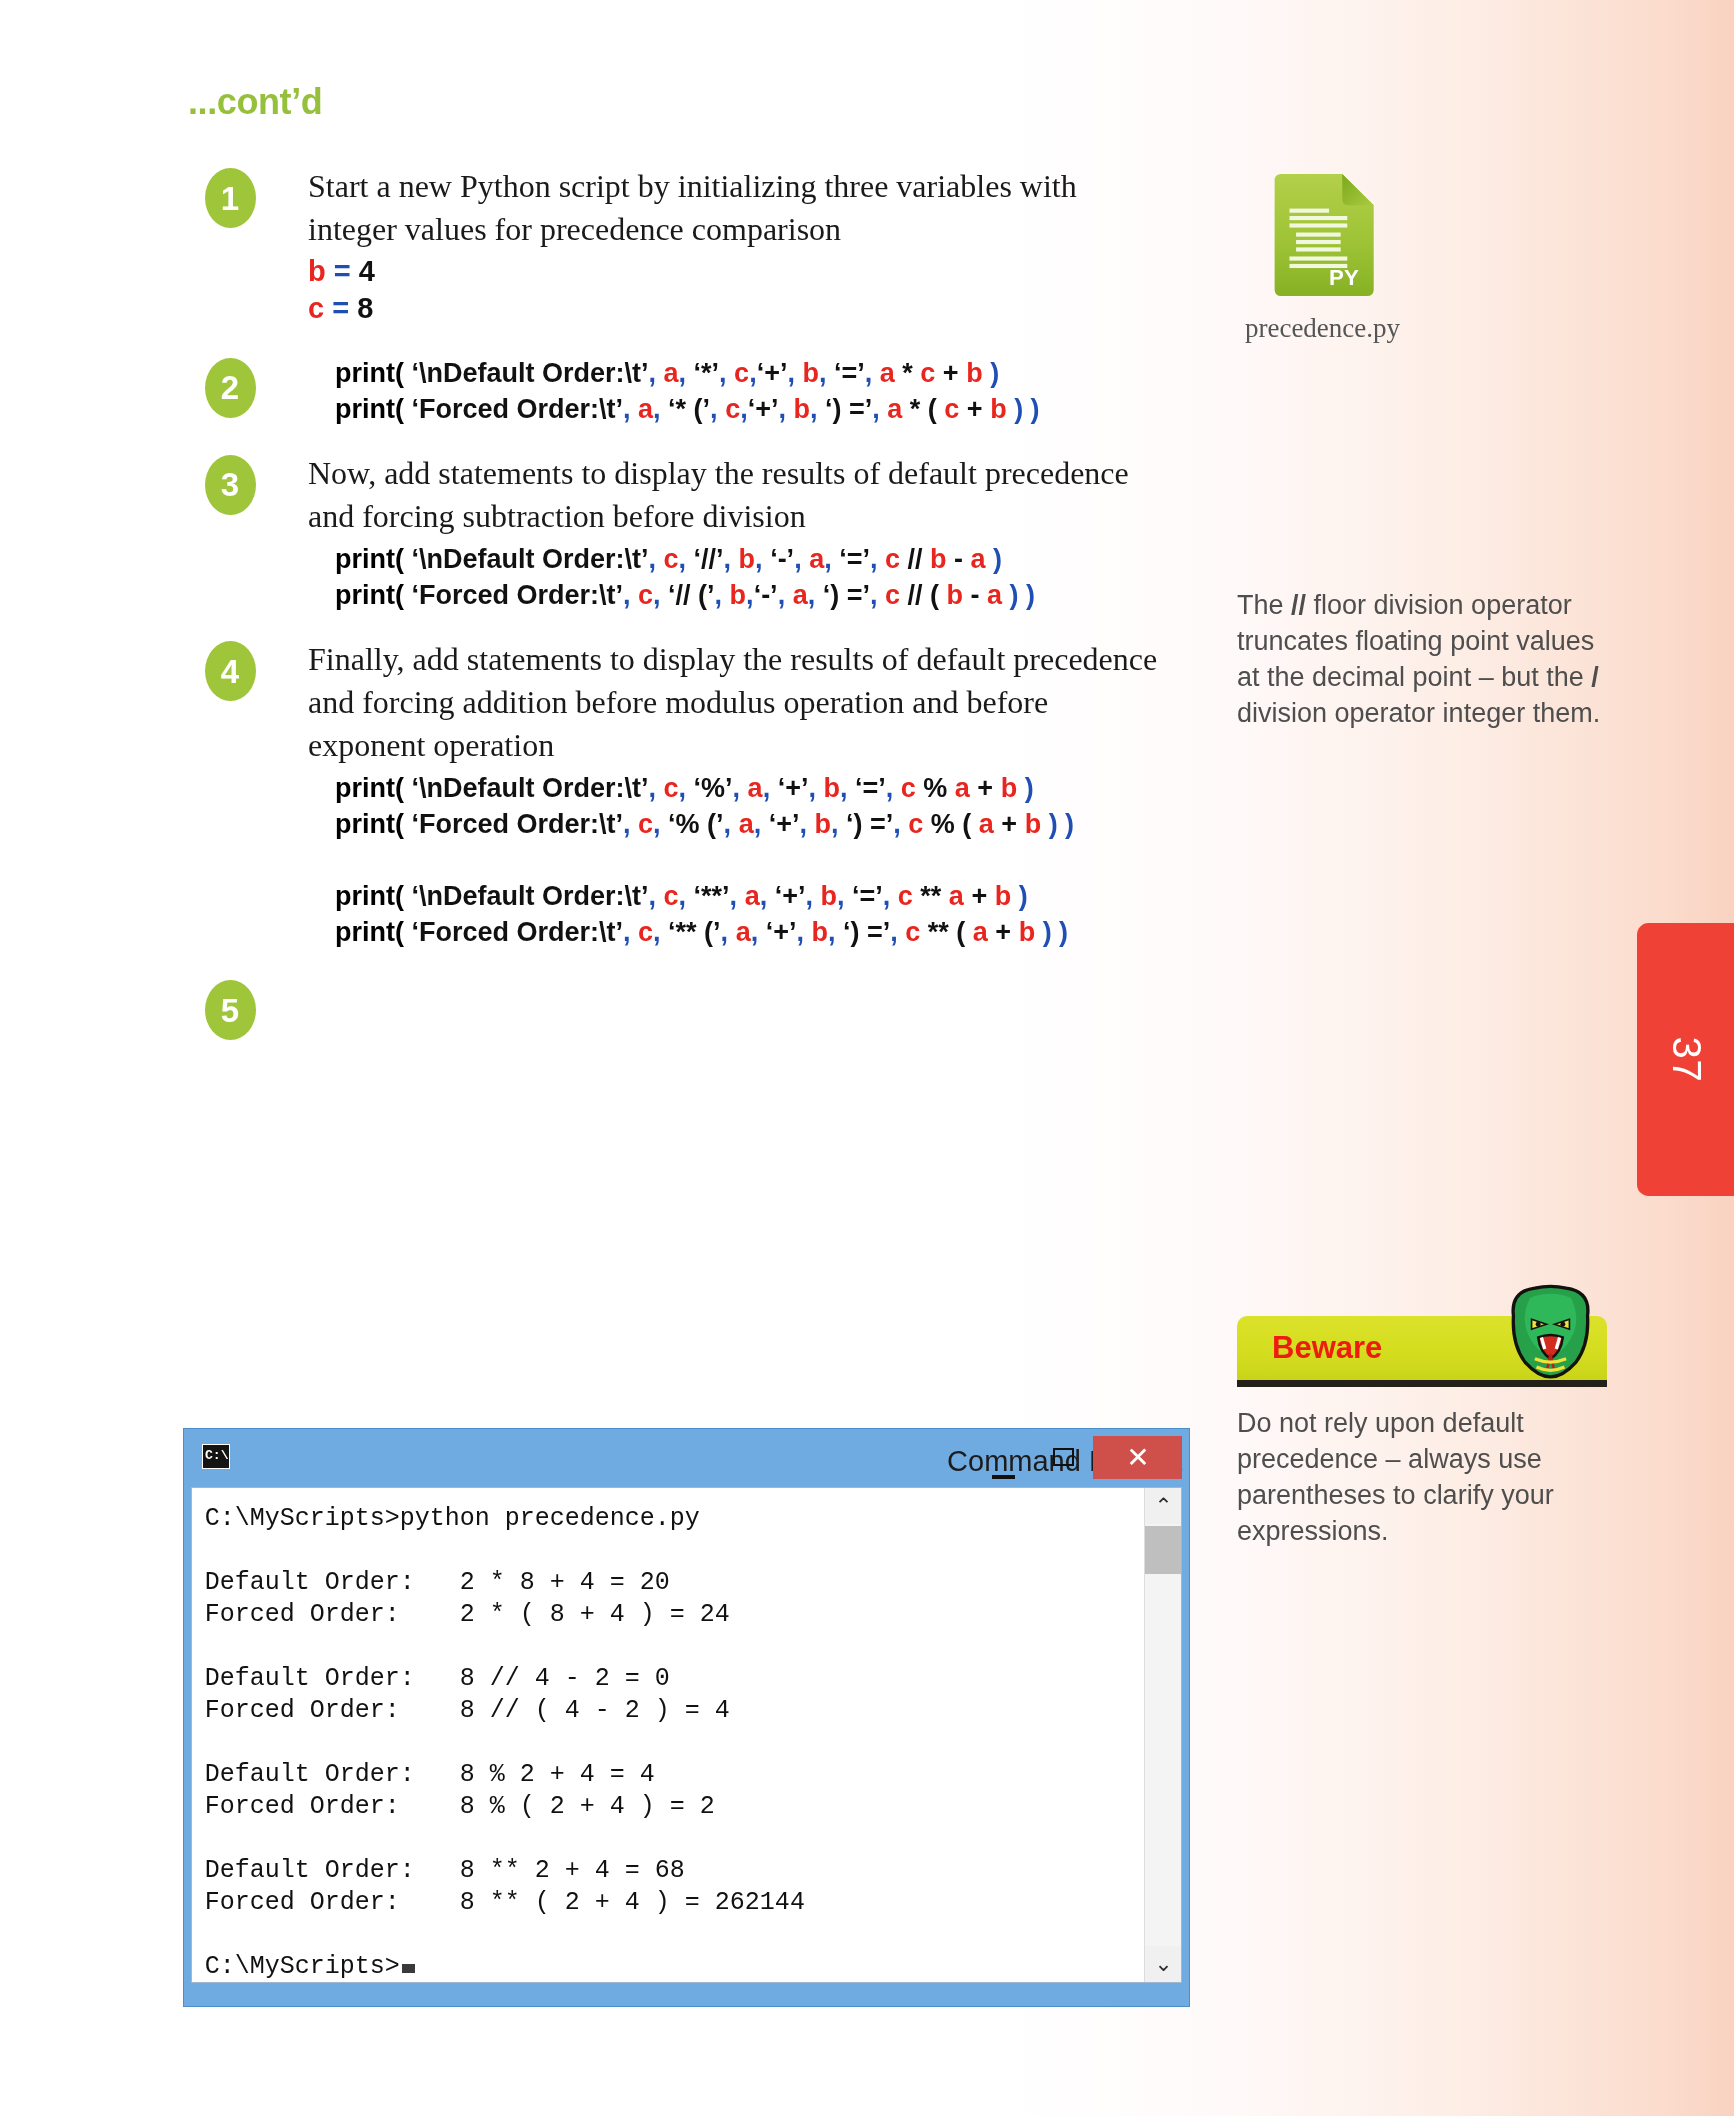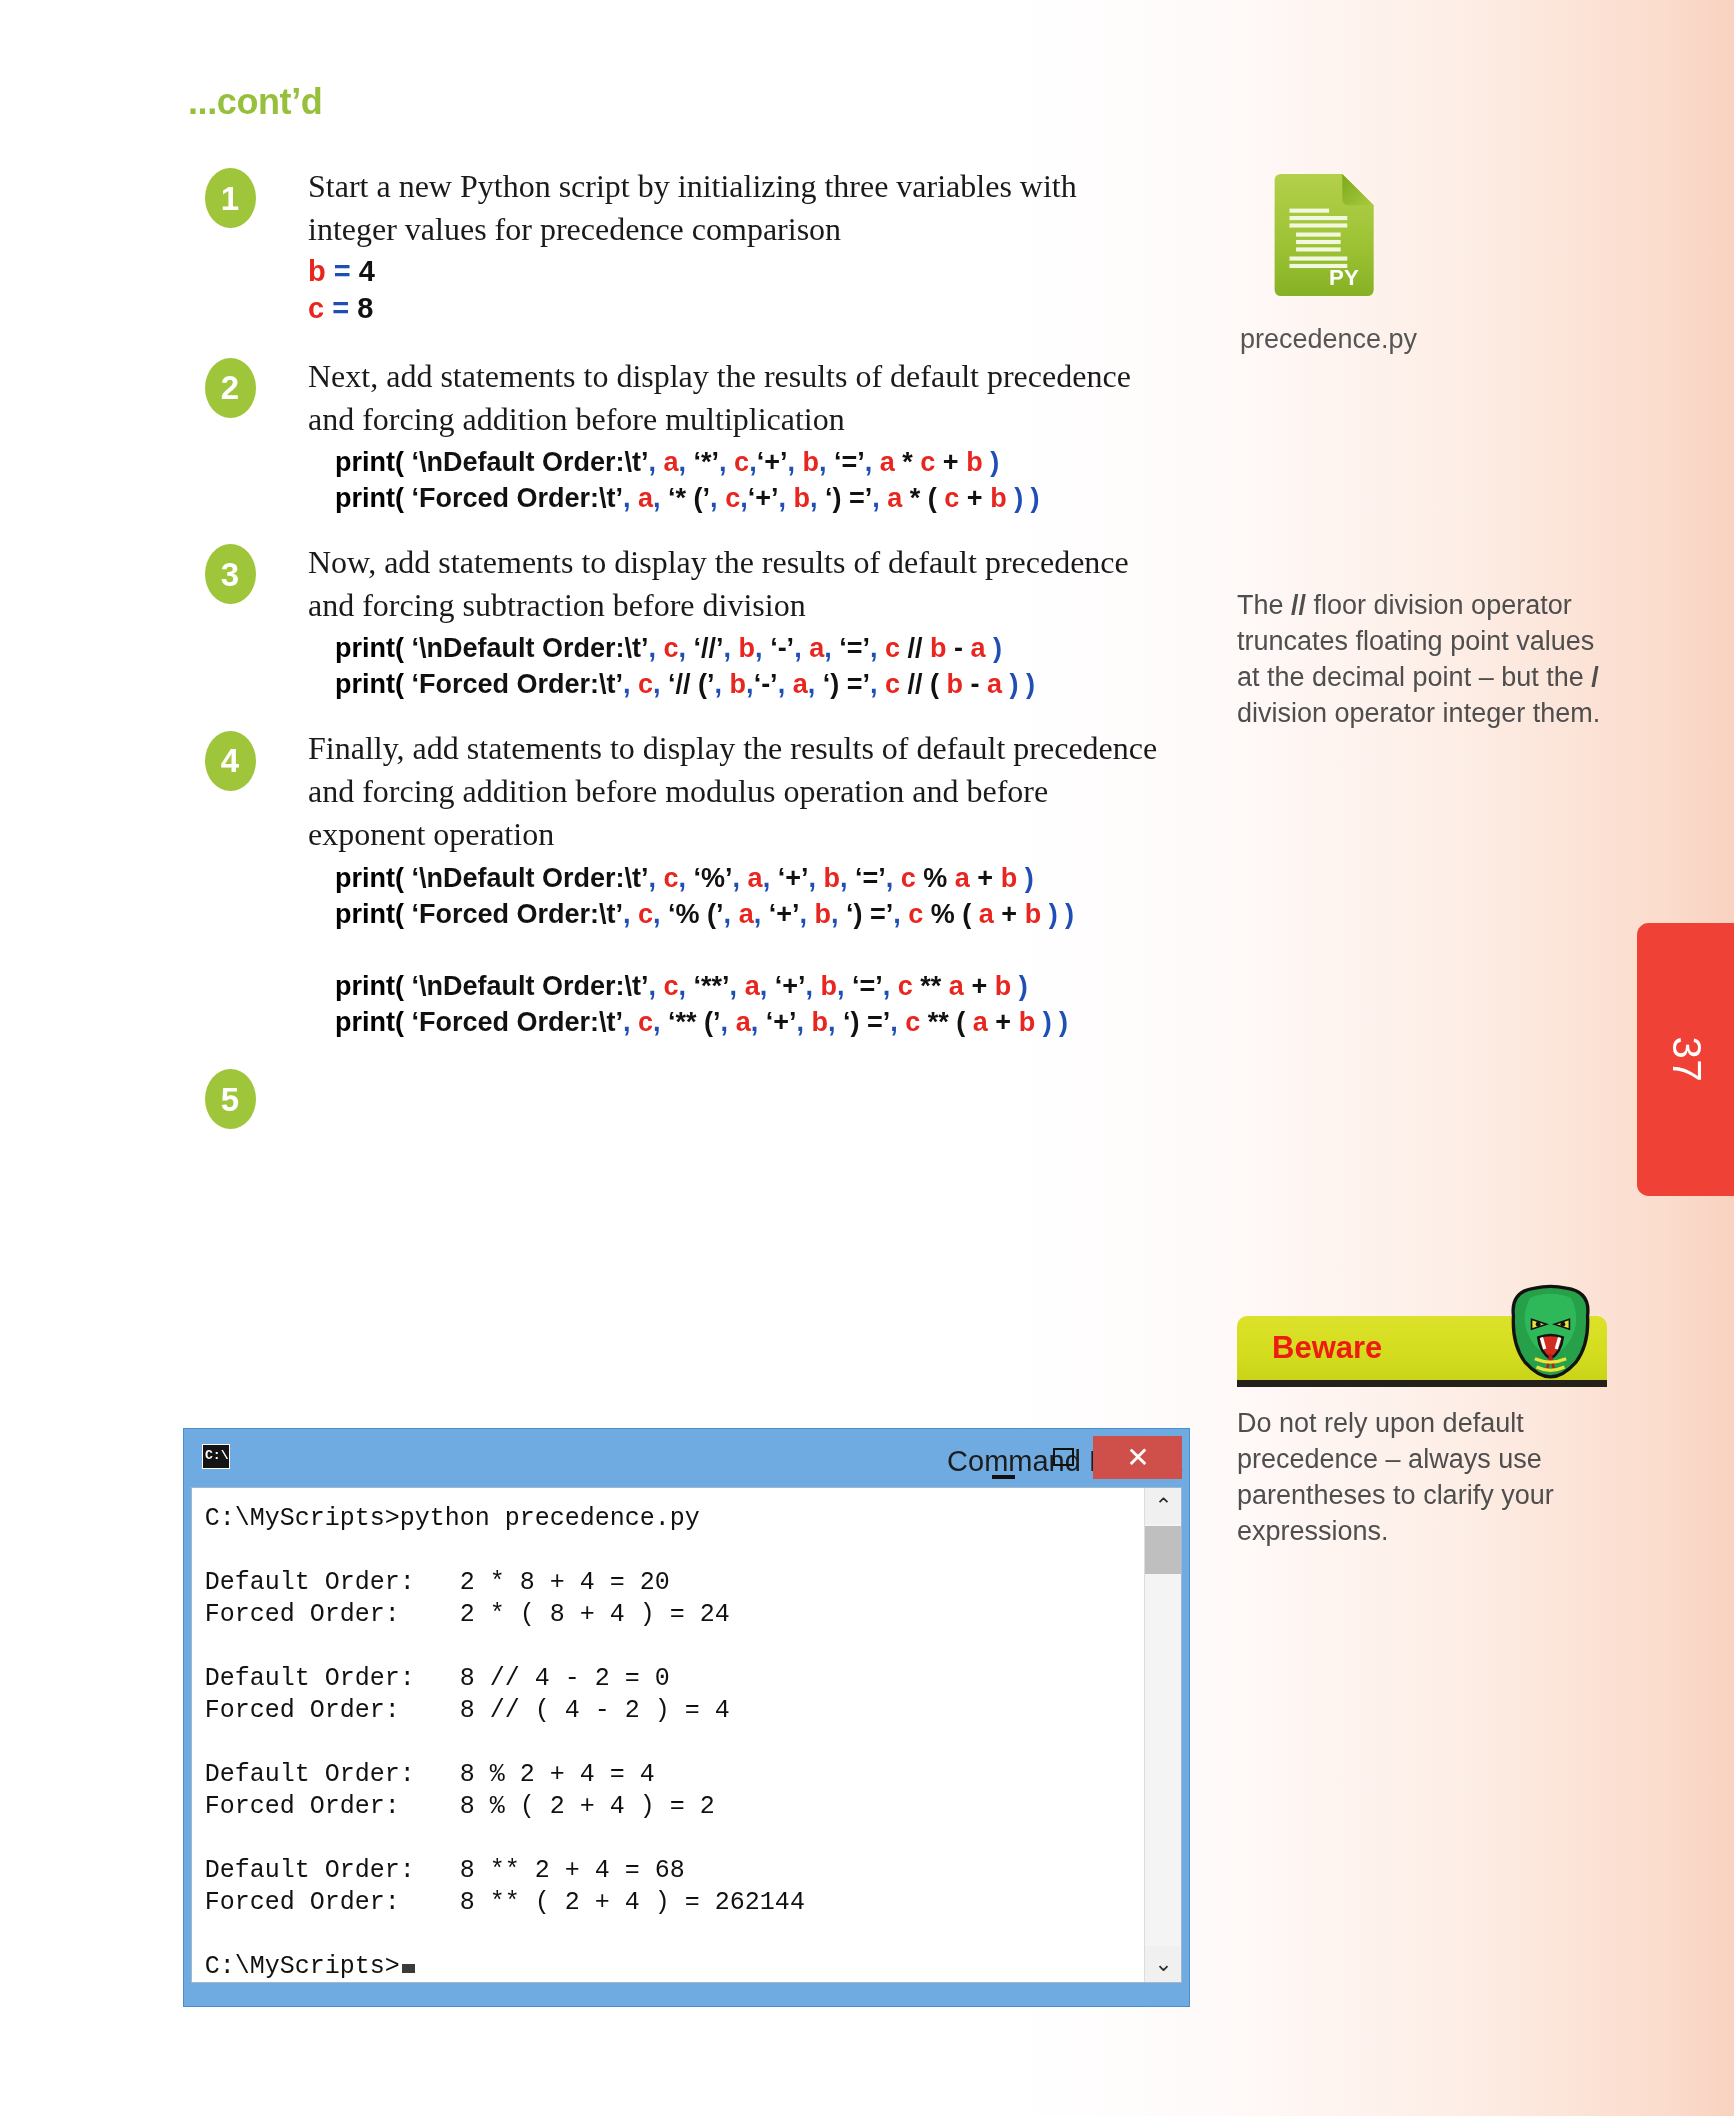--- a/index.html
+++ b/index.html
@@ -228,22 +228,22 @@
 
   .py-file {
     position: absolute;
     left: 1240px;
     top: 172px;
     width: 165px;
     text-align: center;
   }
   .py-icon-wrap { display: flex; justify-content: center; }
   .file-caption {
-    margin-top: 26px;
-    font-family: Liberation Sans, sans-serif;
+    margin-top: 15px;
+    font-family: Liberation Serif, serif;
     font-size: 27px;
     color: #555555;
     white-space: nowrap;
   }
 
   .hint-box { position: absolute; width: 370px; }
   .hint-box.dont-forget { left: 1237px; top: 569px; }
   .hint-box.beware      { left: 1237px; top: 1316px; }
 
   .hint-banner {
@@ -319,21 +319,20 @@
       <div>
         <span class="assign-var">c</span>
         <span class="assign-eq">=</span>
         <span class="assign-num">8</span>
       </div>
     </div>
   </div>
 
   <div class="step" style="margin-bottom:25px;">
     <div class="step-badge">2</div>
-    <div class="step-text">Next, add statements to display the results of default precedence and forcing addition before multiplication</div>
     <div class="code-block">
         <div class="code-line"><span class="kw">print(</span><span class="str"> ‘\nDefault Order:\t’</span><span class="pn">,</span><span class="var"> a</span><span class="pn">,</span><span class="str"> ‘*’</span><span class="pn">,</span><span class="var"> c</span><span class="pn">,</span><span class="str">‘+’</span><span class="pn">,</span><span class="var"> b</span><span class="pn">,</span><span class="str"> ‘=’</span><span class="pn">,</span><span class="var">  a</span><span class="op"> * </span><span class="var">c</span><span class="op"> + </span><span class="var">b</span><span class="pn"> )</span></div>
         <div class="code-line"><span class="kw">print(</span><span class="str"> ‘Forced Order:\t’</span><span class="pn">,</span><span class="var"> a</span><span class="pn">,</span><span class="str"> ‘* (’</span><span class="pn">,</span><span class="var"> c</span><span class="pn">,</span><span class="str">‘+’</span><span class="pn">,</span><span class="var"> b</span><span class="pn">,</span><span class="str"> ‘) =’</span><span class="pn">,</span><span class="var">  a</span><span class="op"> * ( </span><span class="var">c</span><span class="op"> + </span><span class="var">b</span><span class="pn"> ) )</span></div>
       </div>
   </div>
 
   <div class="step" style="margin-bottom:25px;">
     <div class="step-badge">3</div>
     <div class="step-text">Now, add statements to display the results of default precedence and forcing subtraction before division</div>
     <div class="code-block">

